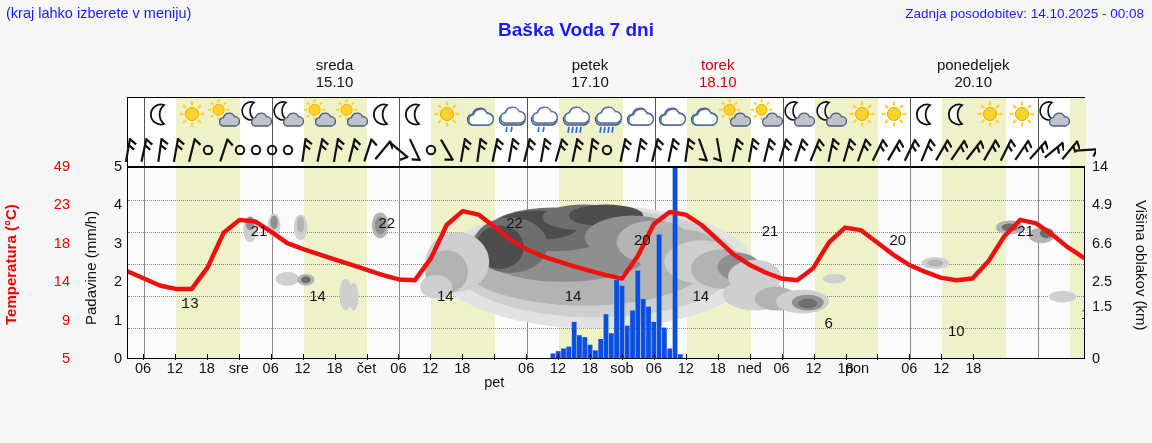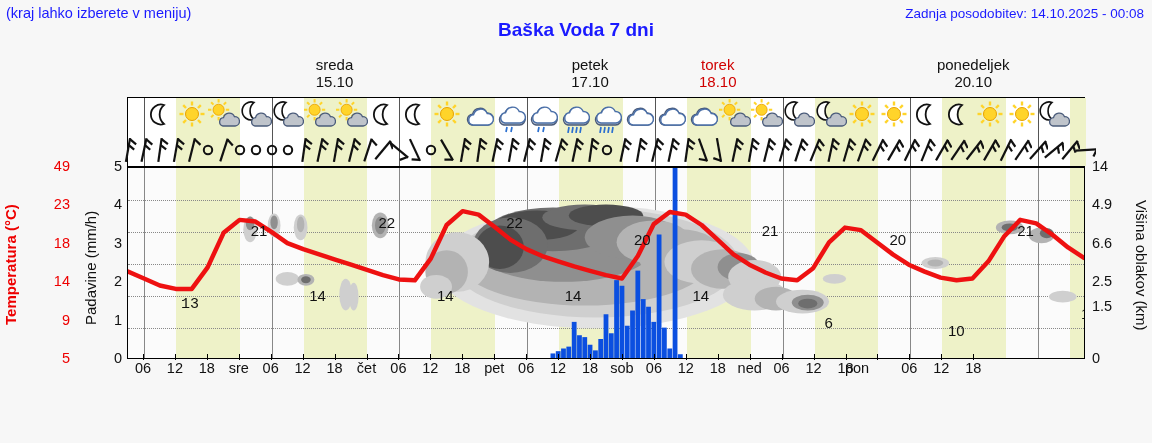--- a/index.html
+++ b/index.html
@@ -921,21 +921,21 @@
     <div class="xlab" style="left: 207.567px;">18</div>
     <div class="xtick" style="left: 207.567px;"></div>
     <div class="xlab" style="left: 239.5px;">čet</div>
     <div class="xtick" style="left: 239.5px;"></div>
     <div class="xlab" style="left: 271.433px;">06</div>
     <div class="xtick" style="left: 271.433px;"></div>
     <div class="xlab" style="left: 303.367px;">12</div>
     <div class="xtick" style="left: 303.367px;"></div>
     <div class="xlab" style="left: 335.3px;">18</div>
     <div class="xtick" style="left: 335.3px;"></div>
-    <div class="xlab" style="left: 367.233px;">pet</div>
+    <div class="xlab" style="left: 367.233px; margin-top: 14px;">pet</div>
     <div class="xtick" style="left: 367.233px;"></div>
     <div class="xlab" style="left: 399.167px;">06</div>
     <div class="xtick" style="left: 399.167px;"></div>
     <div class="xlab" style="left: 431.1px;">12</div>
     <div class="xtick" style="left: 431.1px;"></div>
     <div class="xlab" style="left: 463.033px;">18</div>
     <div class="xtick" style="left: 463.033px;"></div>
     <div class="xlab" style="left: 494.967px;">sob</div>
     <div class="xtick" style="left: 494.967px;"></div>
     <div class="xlab" style="left: 526.9px;">06</div>

